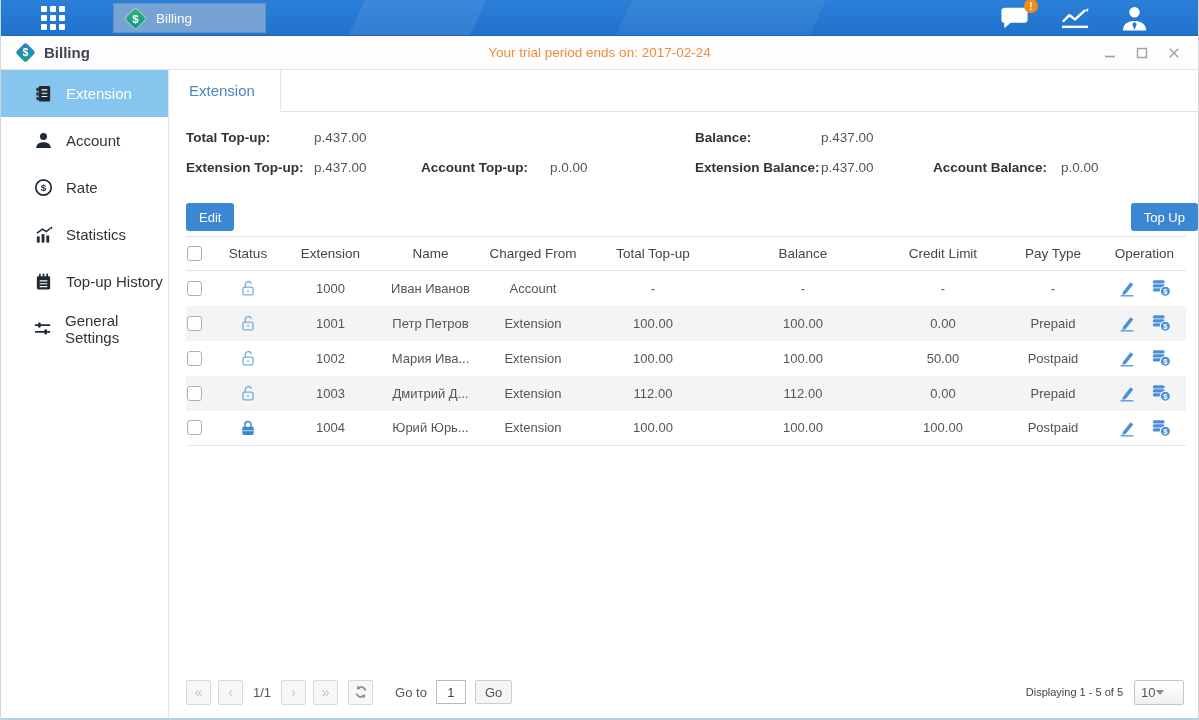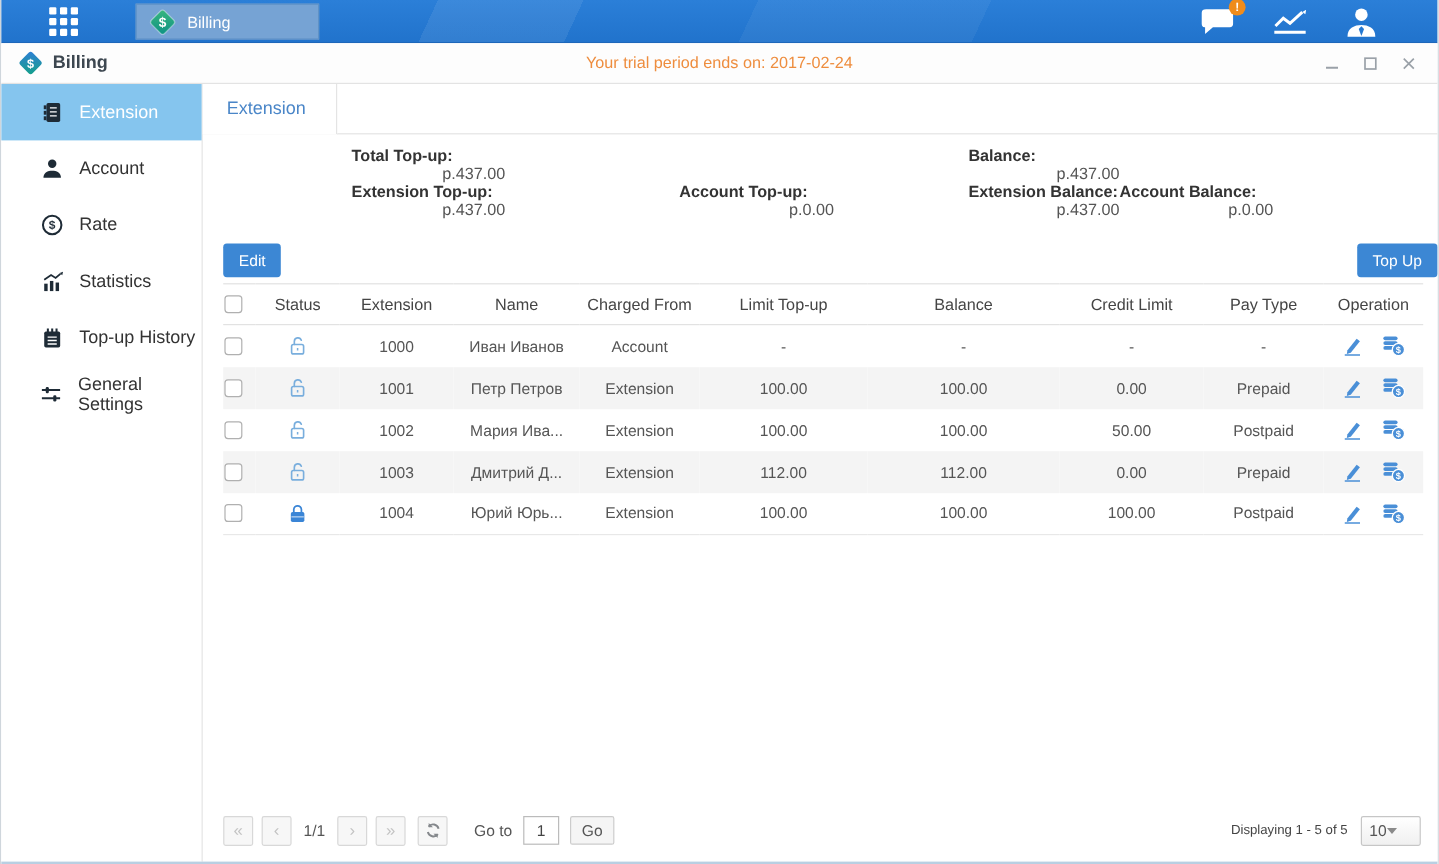--- a/index.html
+++ b/index.html
@@ -41,21 +41,21 @@
   .side-item.active { background:#85c5ee; color:#fff; }
 
   .content { flex:1; display:flex; flex-direction:column; min-width:0; background:#fff; }
   .tabbar { height:42px; border-bottom:1px solid #e4e4e4; display:flex; flex-shrink:0; }
   .tab { height:42px; margin-bottom:-1px; background:#fff; border-right:1px solid #e4e4e4;
          border-bottom:1px solid #fff; display:flex; align-items:center;
          padding:0 25px 0 20px; font-size:15px; color:#4a86c8; cursor:pointer; }
 
   .summary { padding:10px 0 0 17px; }
   .sum-row { display:flex; height:30px; align-items:center; font-size:13.5px; }
-  .sum-cell { display:flex; align-items:flex-end;flex-direction:column; }
+  .sum-cell { display:flex; align-items:flex-start; }
   .sum-cell .lab { font-weight:bold; color:#333; }
   .sum-cell .val { color:#555; }
   .sc0 { width:235px; } .sc0 .lab { width:128px; }
   .sc1 { width:274px; } .sc1 .lab { width:129px; }
   .sc2 { width:238px; } .sc2 .lab { width:126px; }
   .sc3 .lab { width:128px; }
 
   .btn-row { margin:21px 0 0 17px; display:flex; gap:9px;justify-content:space-between; }
   .btn { height:28px; padding:0 13px; background:#3c87d4; color:#fff; font-size:13px;
          border:none; border-radius:3px; cursor:pointer; font-family:inherit; }
@@ -327,21 +327,21 @@
         </colgroup>
       <thead>
           <tr id="theadRow">
             <th>
               <div class="checkbox"></div>
             </th>
             <th><span>Status</span></th>
             <th><span>Extension</span></th>
             <th><span>Name</span></th>
             <th><span>Charged From</span></th>
-            <th><span>Limit Top-up</span></th>
+            <th><span>Total Top-up</span></th>
             <th><span>Balance</span></th>
             <th><span>Credit Limit</span></th>
             <th><span>Pay Type</span></th>
             <th><span>Operation</span></th>
           </tr>
         </thead>
       <tbody id="tbody">
           <tr>
             <td>
               <div class="checkbox"></div>

